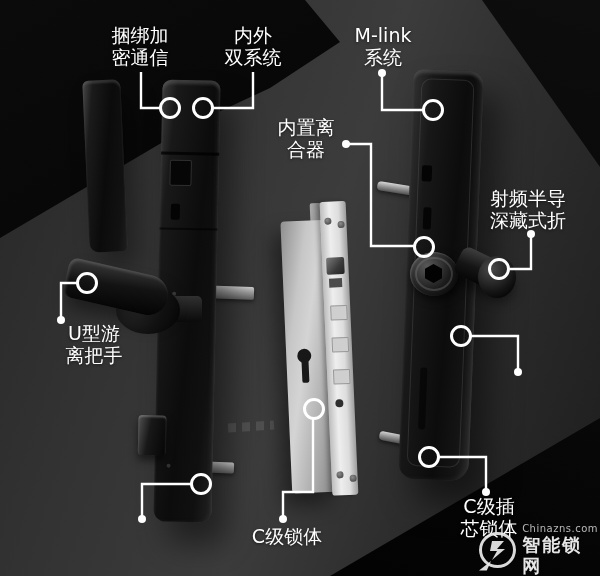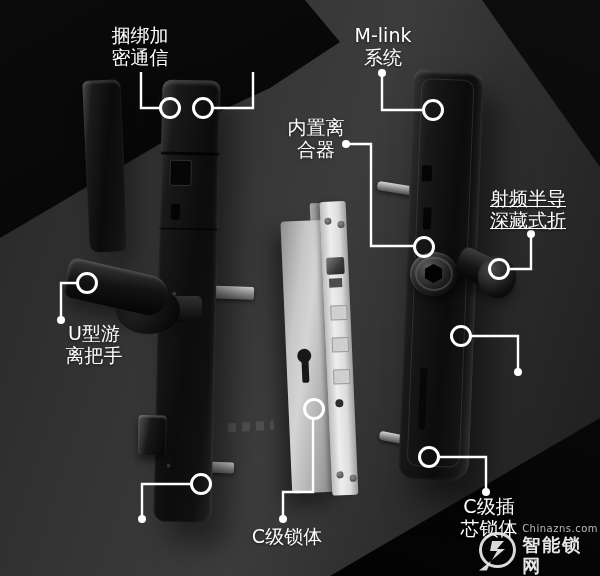--- a/index.html
+++ b/index.html
@@ -247,29 +247,33 @@
       <circle class="dot" cx="486" cy="492" r="4"></circle>
       <polyline points="486,492 486,457 439,457"></polyline>
         <circle class="ring" cx="429" cy="457" r="9.5"></circle>
     </g>
   </svg>
 
   <div class="lbl" style="left:140px;top:25px;">
     <span>捆绑加</span>
     <span>密通信</span>
   </div>
+  <div class="lbl" style="left:253px;top:25px;">
+    <span>内外</span>
+    <span>双系统</span>
+  </div>
   <div class="lbl" style="left:383px;top:25px;">
     <span>M-link</span>
     <span>系统</span>
   </div>
-  <div class="lbl" style="left:316px;top:117px;">
+  <div class="lbl" style="left:306px;top:117px;">
     <span>内置离</span>
     <span>合器</span>
   </div>
-  <div class="lbl" style="left:528px;top:188px;text-decoration:underline;">
+  <div class="lbl" style="left:528px;top:188px;">
     <span>射频半导</span>
     <span>深藏式折</span>
   </div>
   <div class="lbl" style="left:62px;top:323px;margin-left:32px;">
     <span>U型游</span>
     <span>离把手</span>
   </div>
   <div class="lbl" style="left:142px;top:524px;">
   </div>
   <div class="lbl" style="left:489px;top:496px;">

